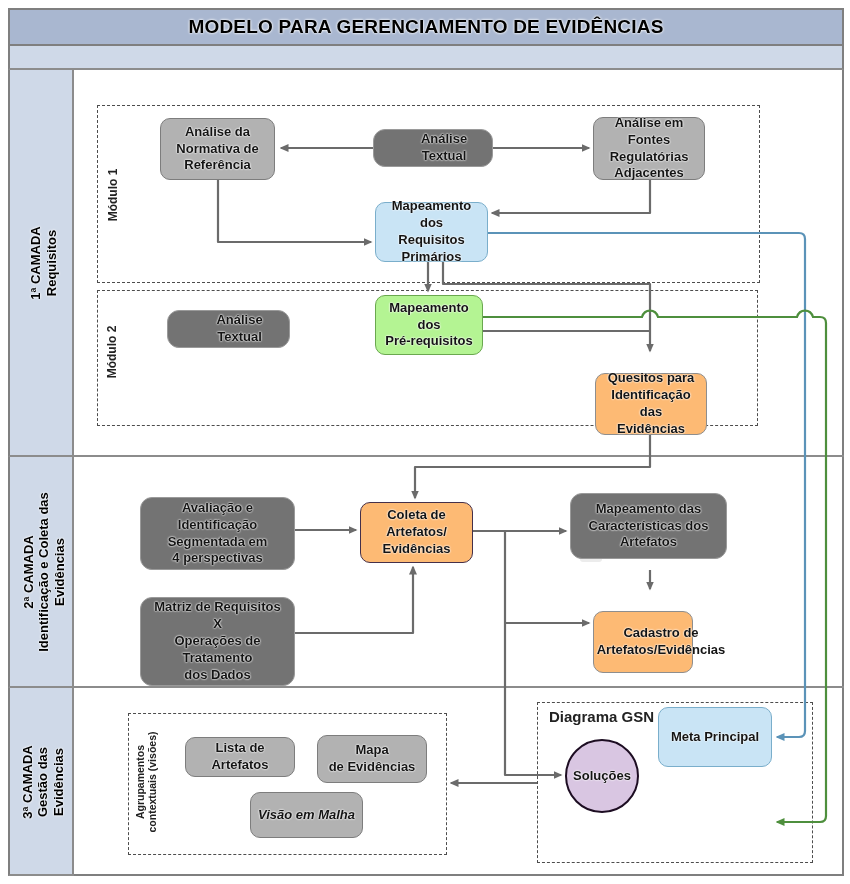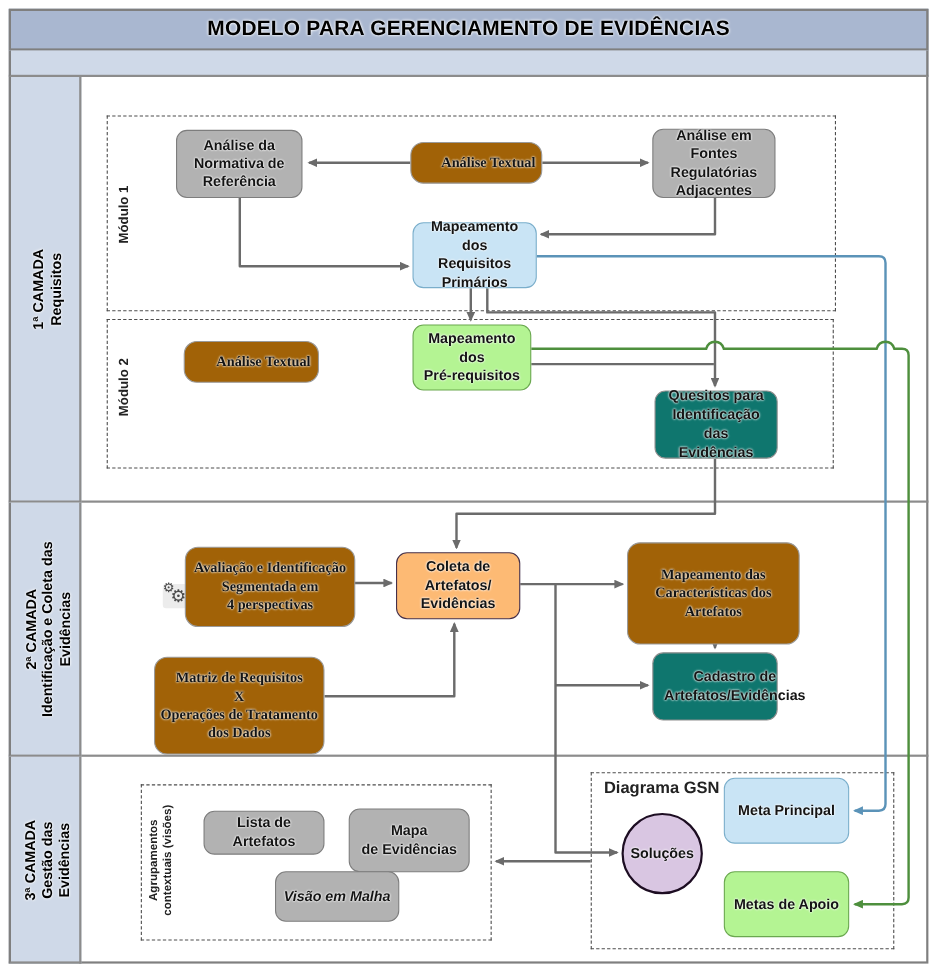--- a/index.html
+++ b/index.html
@@ -23,22 +23,22 @@
   .hline{position:absolute;height:2px;background:#8c8c8c;z-index:1;}
   
   .dashed{position:absolute;border:1.6px dashed #4d4d4d;box-sizing:border-box;z-index:2;background:transparent;}
   .modlabel{font-size:12px;font-weight:bold;color:#222;white-space:pre-line;line-height:1.15;}
   .grouplabel{position:absolute;font-size:15px;font-weight:bold;color:#222;z-index:5;}
   
   .box{position:absolute;border-radius:10px;display:flex;align-items:center;justify-content:center;
        text-align:center;font-size:13px;font-weight:bold;color:#141414;line-height:1.3;
        text-shadow:0 0 2px #fff,0 0 2px #fff;box-sizing:border-box;z-index:4;white-space:pre-line;padding:2px 4px;}
   .gray  {background:#b2b2b2;border:1.5px solid #7d7d7d;}
-  .gray2 {background:#0f766e;border:1.5px solid #8e8e8e;}
-  .light {background:#a16207;border:1.5px solid #9a9a9a;border-radius:12px;font-family:Liberation Serif, serif;}
+  .gray2 {background:#fdba74;border:1.5px solid #8e8e8e;margin-top:18px;}
+  .light {background:#737373;border:1.5px solid #9a9a9a;border-radius:12px;}
   .blue  {background:#c9e4f5;border:1.5px solid #7aaecb;}
   .green {background:#b4f493;border:1.5px solid #6aa84f;}
   .purple{background:#fdba74;border:1.5px solid #45304a;}
   .circle{border-radius:50%;background:#d9c6e2;border:2.5px solid #1d0d22;}
   
   .gear{position:absolute;width:22px;height:22px;color:#4a4a4a;z-index:3;background:#ececec;border-radius:3px;}
   .gear .g1{position:absolute;top:-3px;left:0;font-size:12px;line-height:12px;}
   .gear .g2{position:absolute;top:4px;left:7px;font-size:16px;line-height:16px;}
   svg.wires{position:absolute;left:0;top:0;z-index:3;pointer-events:none;}
 </style>
@@ -140,54 +140,53 @@
       <span class="g2">⚙</span>
     </span>
 
   <div class="box green" style="left:375px;top:295px;width:108px;height:60px;">Mapeamento dos
 Pré-requisitos</div>
 
   <div class="box gray2" style="left:595px;top:355px;width:112px;height:62px;">Quesitos para
 Identificação das
 Evidências</div>
 
-  <div class="box light" style="left:140px;top:497px;width:155px;height:73px;margin-left:28px;">Avaliação e Identificação
+  <div class="box light" style="left:140px;top:497px;width:155px;height:73px;">Avaliação e Identificação
 Segmentada em
 4 perspectivas</div>
   <span class="gear" style="left:148px;top:531px;">
       <span class="g1">⚙</span>
       <span class="g2">⚙</span>
     </span>
 
   <div class="box light" style="left:140px;top:597px;width:155px;height:89px;">Matriz de Requisitos
 X
 Operações de Tratamento
 dos Dados</div>
   <span class="gear" style="left:148px;top:605px;">
       <span class="g1">⚙</span>
       <span class="g2">⚙</span>
     </span>
 
   <div class="box purple" style="left:360px;top:502px;width:113px;height:61px;">Coleta de Artefatos/
 Evidências</div>
 
-  <div class="box light" style="left:570px;top:493px;width:157px;height:93px;">Mapeamento das
+  <div class="box light" style="left:570px;top:493px;width:157px;height:66px;">Mapeamento das
 Características dos
 Artefatos</div>
   <span class="gear" style="left:580px;top:540px;">
       <span class="g1">⚙</span>
       <span class="g2">⚙</span>
     </span>
 
-  <div class="box gray2" style="left:593px;top:593px;width:114px;height:62px;padding-left:40px;">Cadastro de
+  <div class="box gray2" style="left:593px;top:593px;width:100px;height:62px;padding-left:40px;">Cadastro de
 Artefatos/Evidências</div>
 
   <div class="box gray" style="left:185px;top:737px;width:110px;height:40px;">Lista de Artefatos</div>
-  <div class="box gray" style="left:317px;top:735px;width:110px;height:58px;">Mapa
+  <div class="box gray" style="left:317px;top:735px;width:110px;height:48px;">Mapa
 de Evidências</div>
   <div class="box gray" style="left:250px;top:792px;width:113px;height:46px;font-style:italic;">Visão em Malha</div>
 
   <div class="box blue" style="left:658px;top:707px;width:114px;height:60px;">Meta Principal</div>
 
   <div class="box circle" style="left:565px;top:739px;width:74px;height:74px;">Soluções</div>
-  <div class="box green" style="left:658px;top:792px;width:114px;height:60px;">Metas de Apoio</div>
 
 </div>
 
 </body></html>

